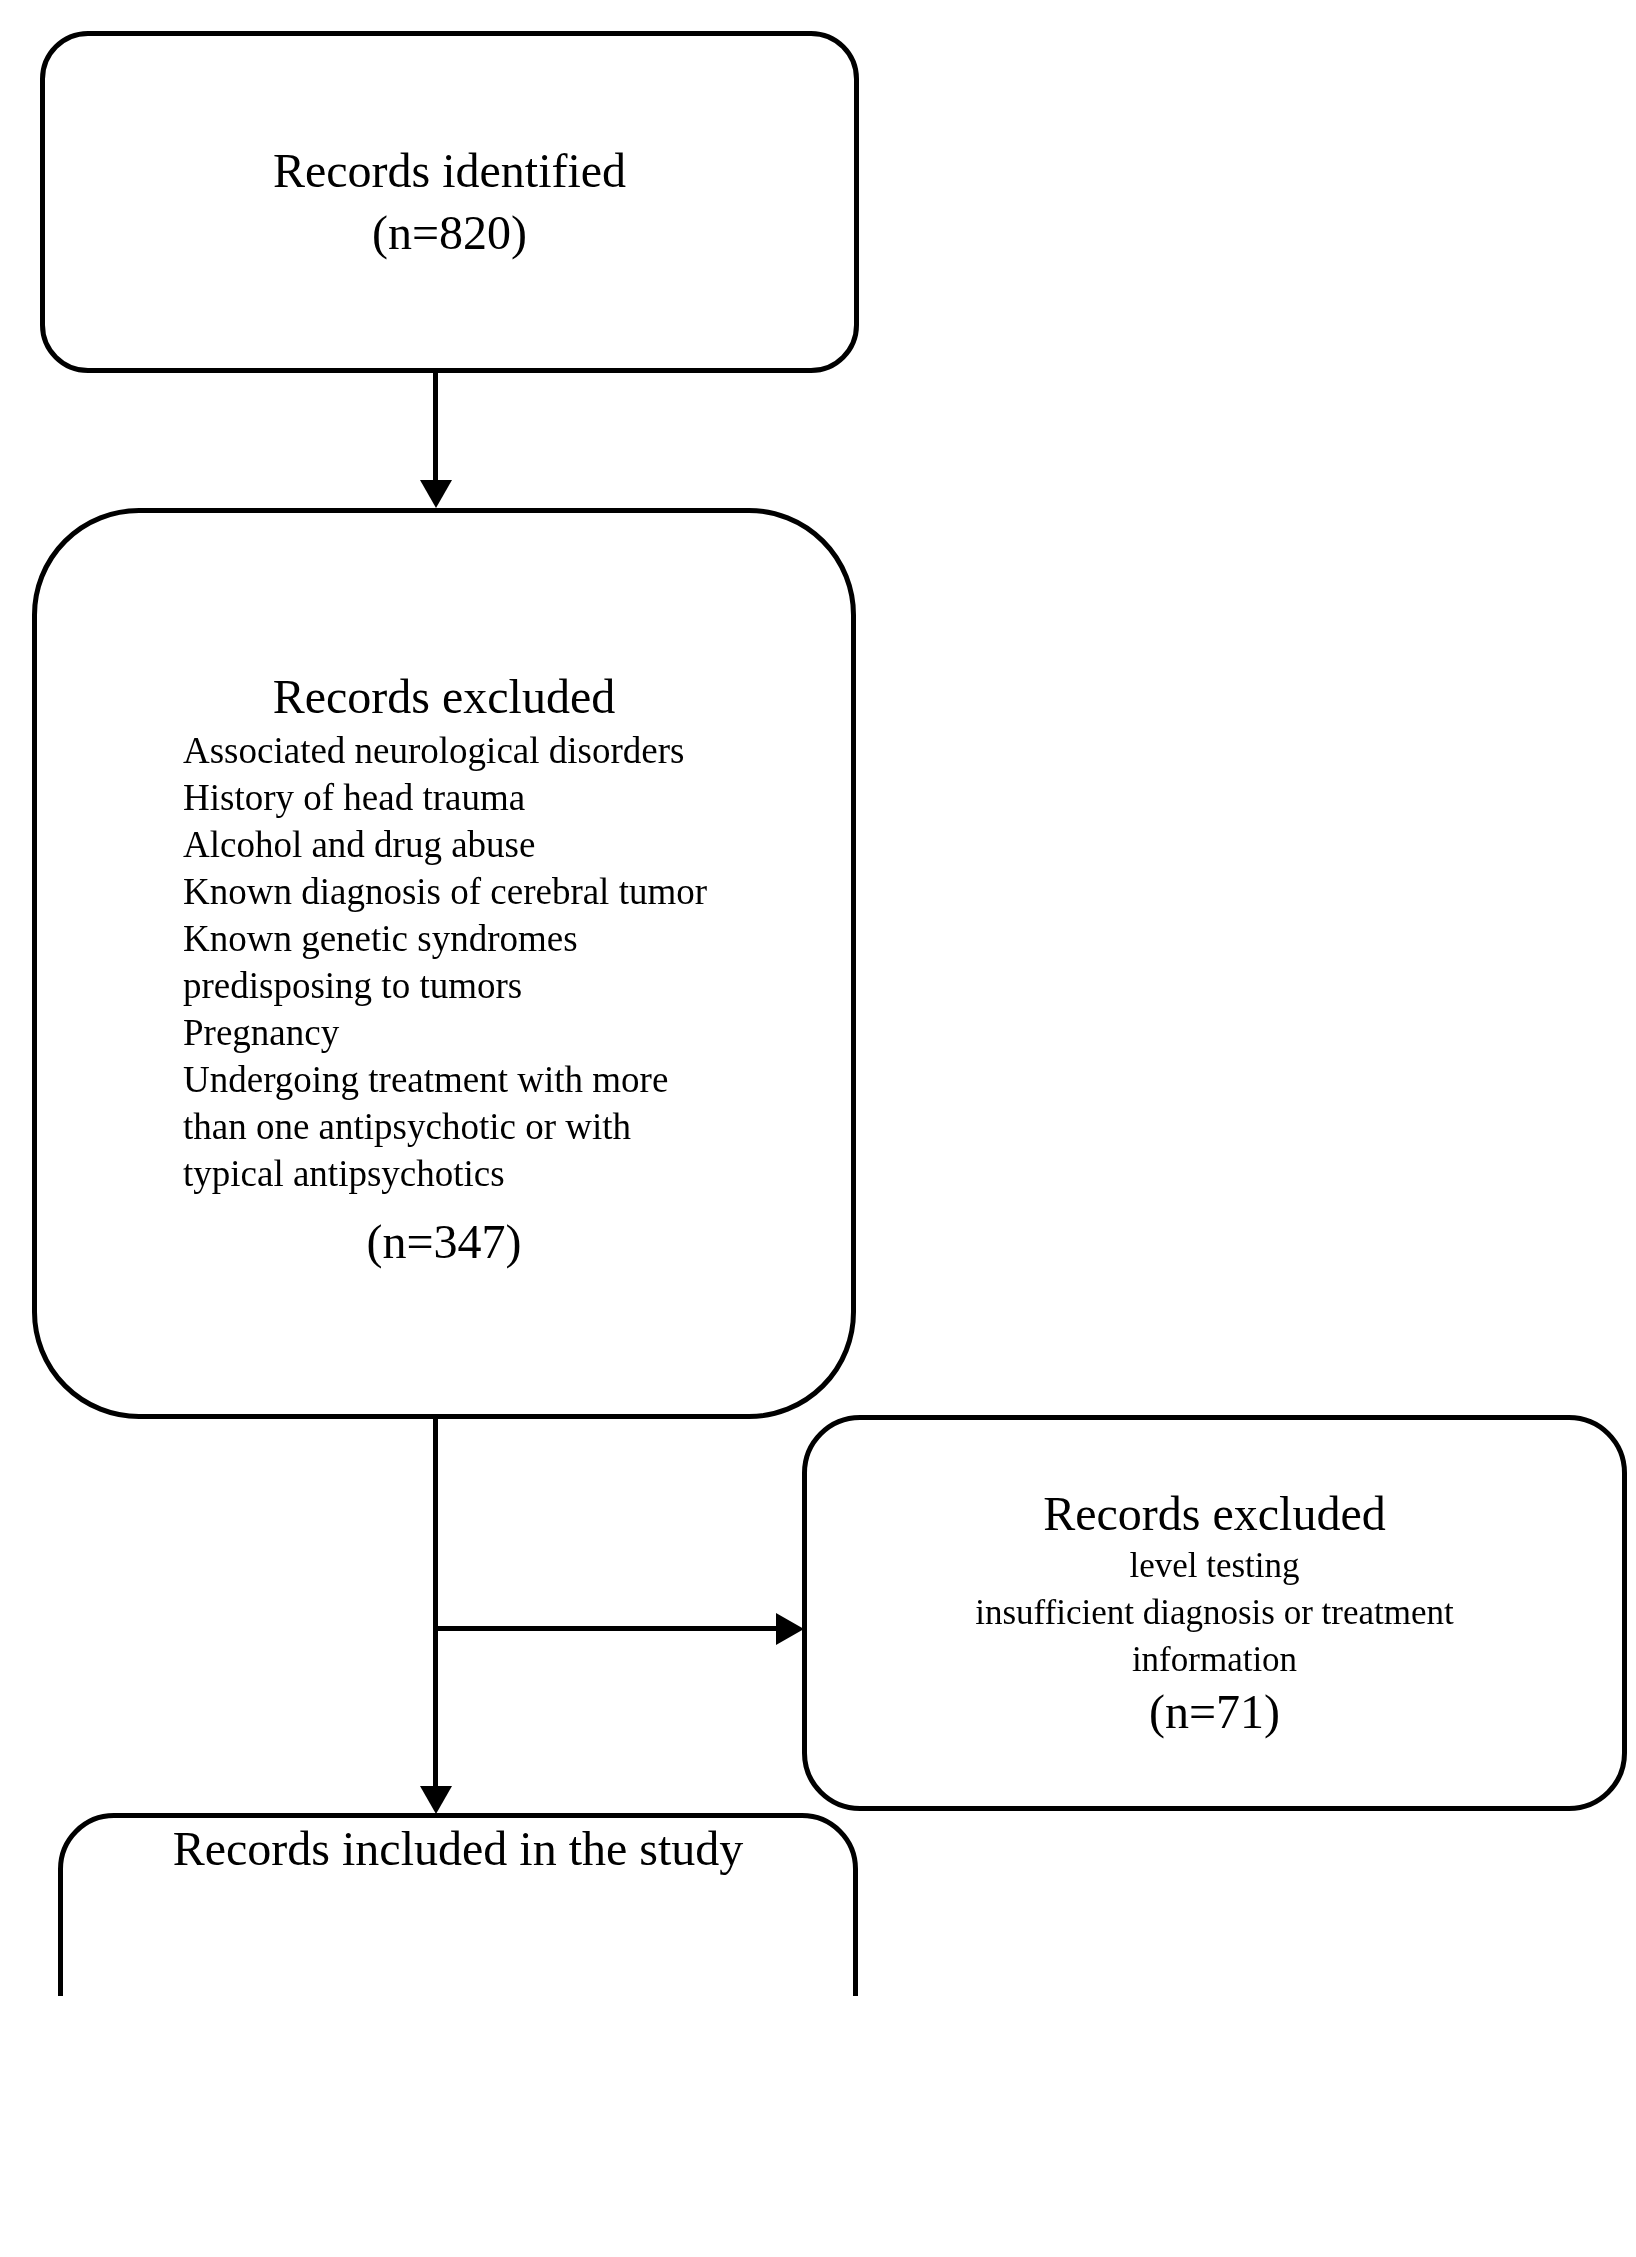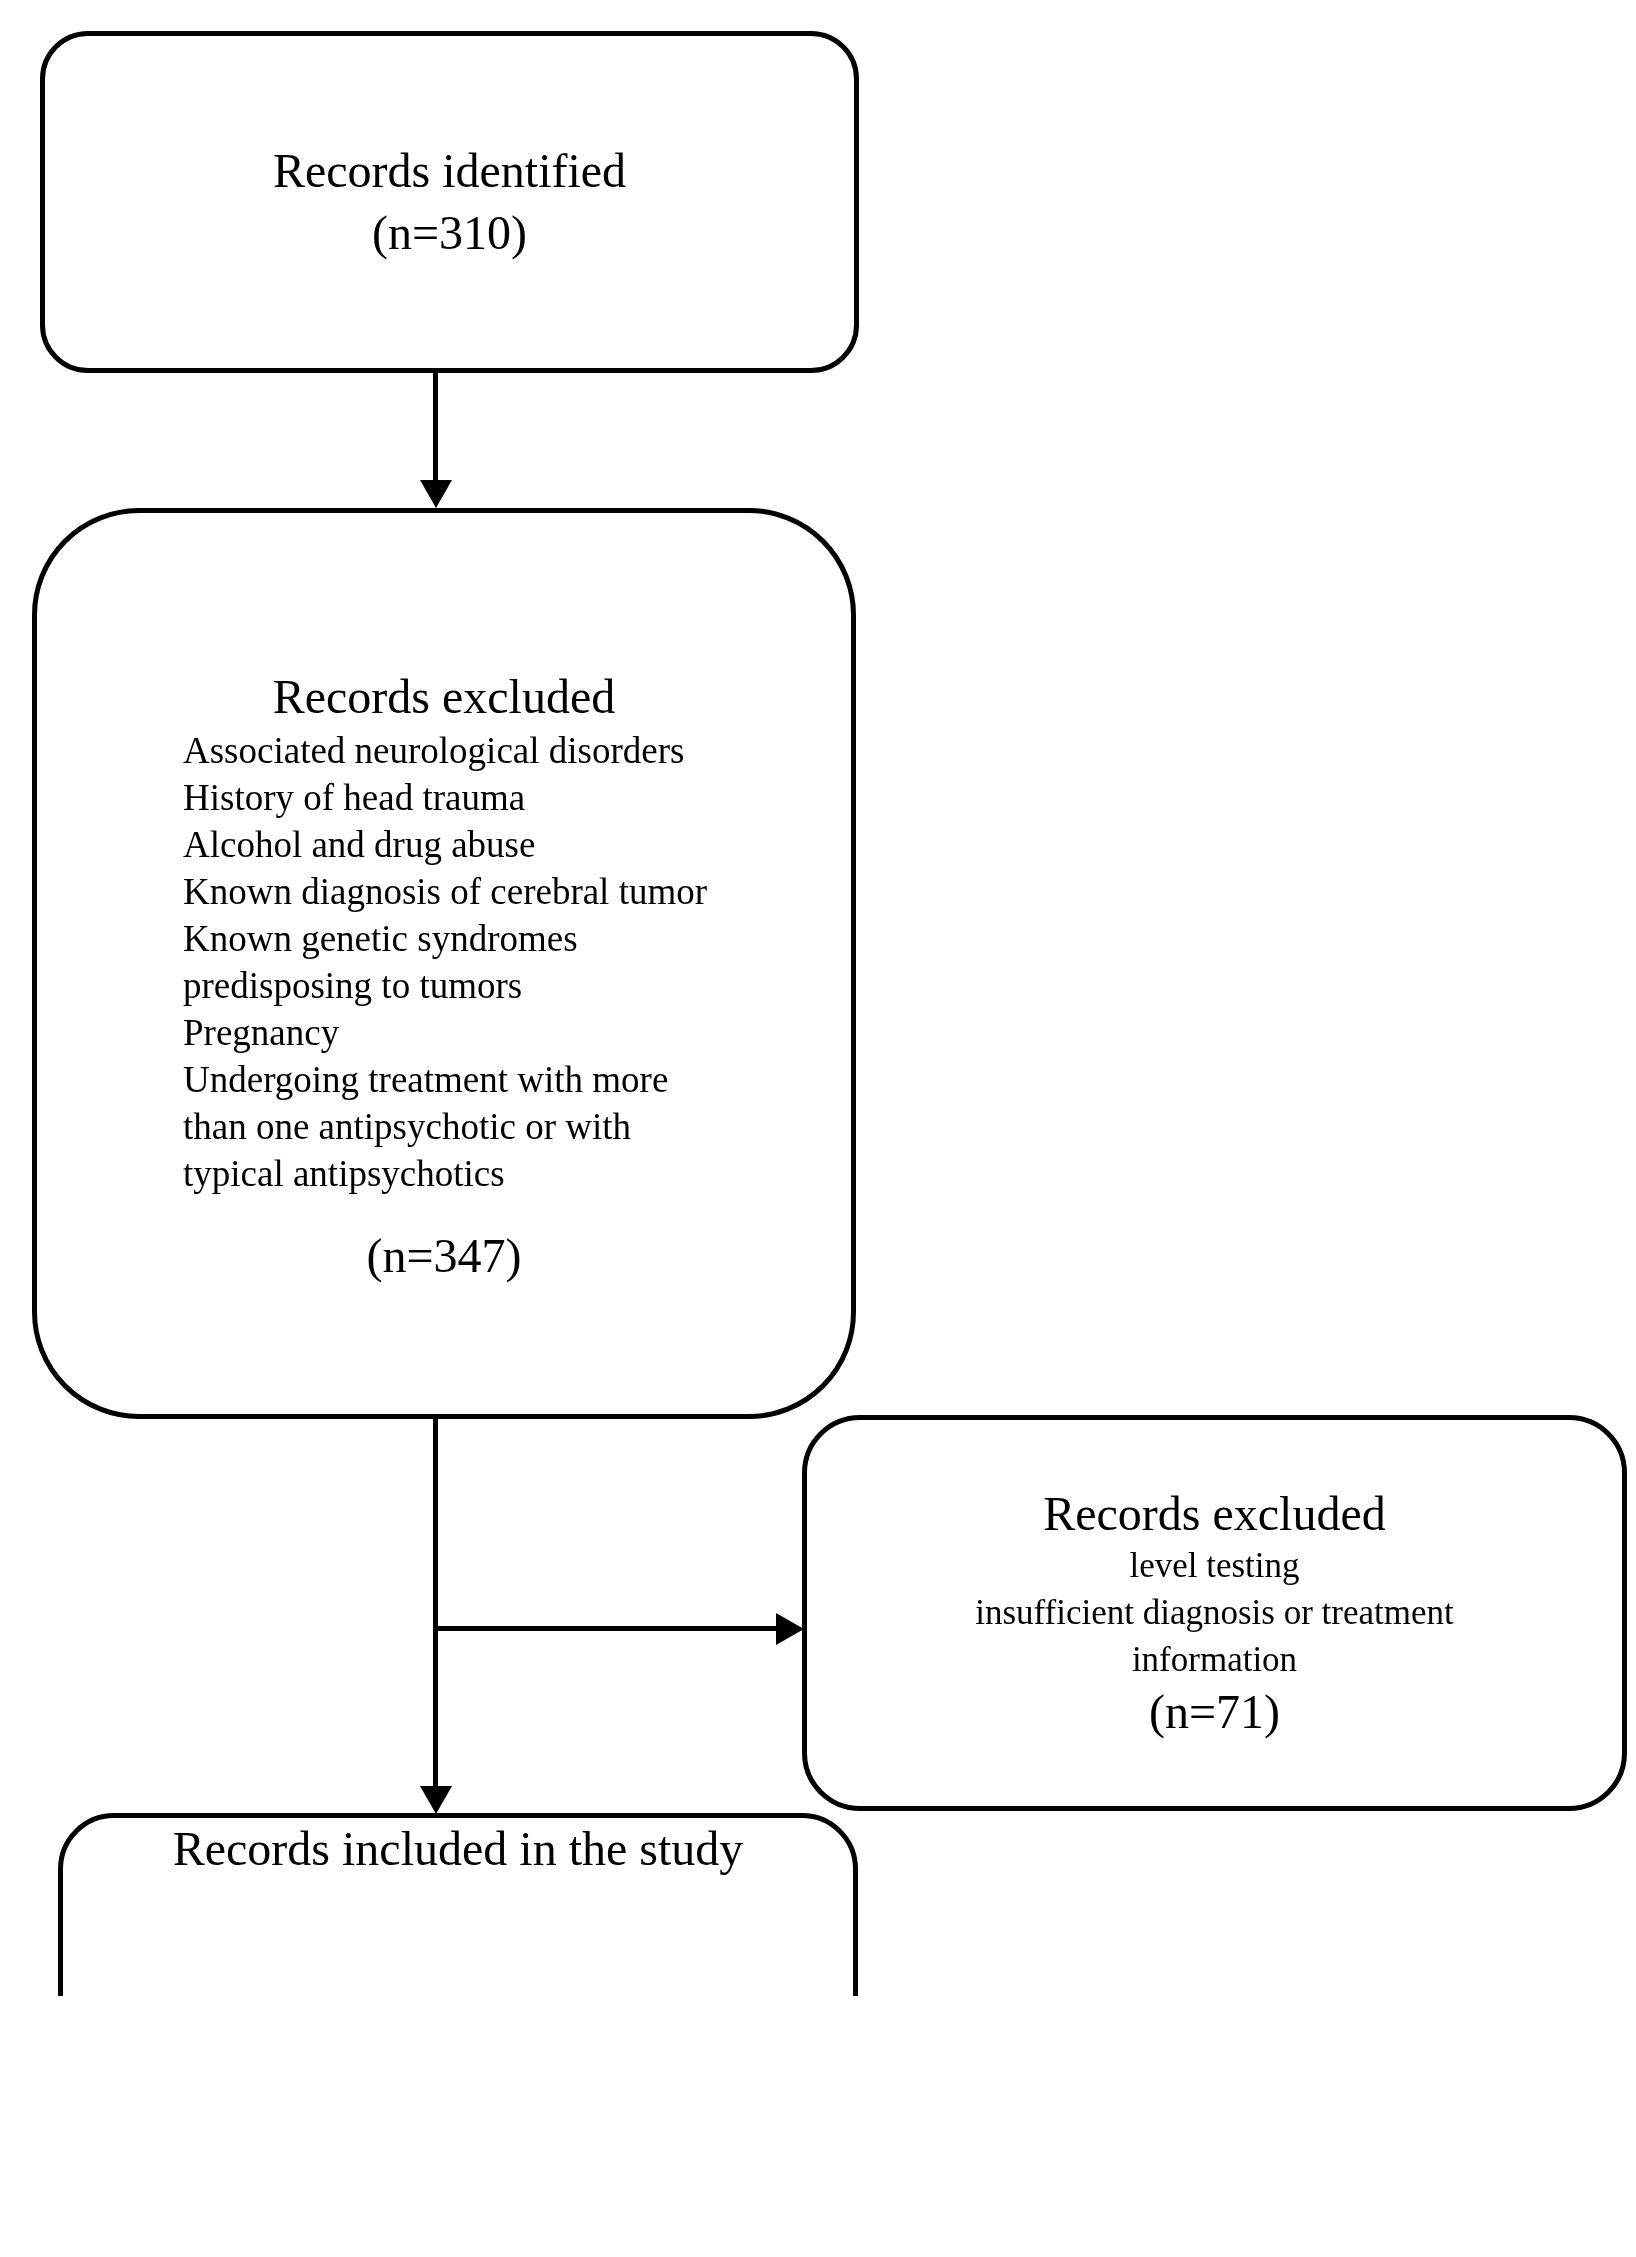--- a/index.html
+++ b/index.html
@@ -51,21 +51,21 @@
     text-align: center;
   }
   #box-excluded-main .reasons {
     align-self: flex-start;
     margin-left: 146px;
     text-align: left;
     font-size: 37px;
     line-height: 47px;
     white-space: nowrap;
   }
-  #box-excluded-main .count { margin-top: 26px; line-height: 65px; font-family: Liberation Serif, serif; }
+  #box-excluded-main .count { margin-top: 12px; line-height: 65px; font-family: Liberation Serif, serif; }
 
   
   #box-excluded-side {
     left: 802px; top: 1415px;
     width: 825px; height: 396px;
     border-radius: 58px;
     justify-content: center;
     text-align: center;
   }
   #box-excluded-side .reasons {
@@ -109,21 +109,21 @@
   #arrow3-shaft { left: 433px; top: 1626px; width: 345px; }
   #arrow3-head  { left: 776px; top: 1613px; }
 </style>
 </head>
 <body>
 
 <div class="canvas">
 
   <div class="node" id="box-identified">
     <div class="title">Records identified</div>
-    <div class="count">(n=310)</div>
+    <div class="count">(n=820)</div>
   </div>
 
   <div class="shaft-v" id="arrow1-shaft"></div>
   <div class="head-down" id="arrow1-head"></div>
 
   <div class="node" id="box-excluded-main">
     <div class="title">Records excluded</div>
     <div class="reasons">
         <div>Associated neurological disorders</div>
         <div>History of head trauma</div>

